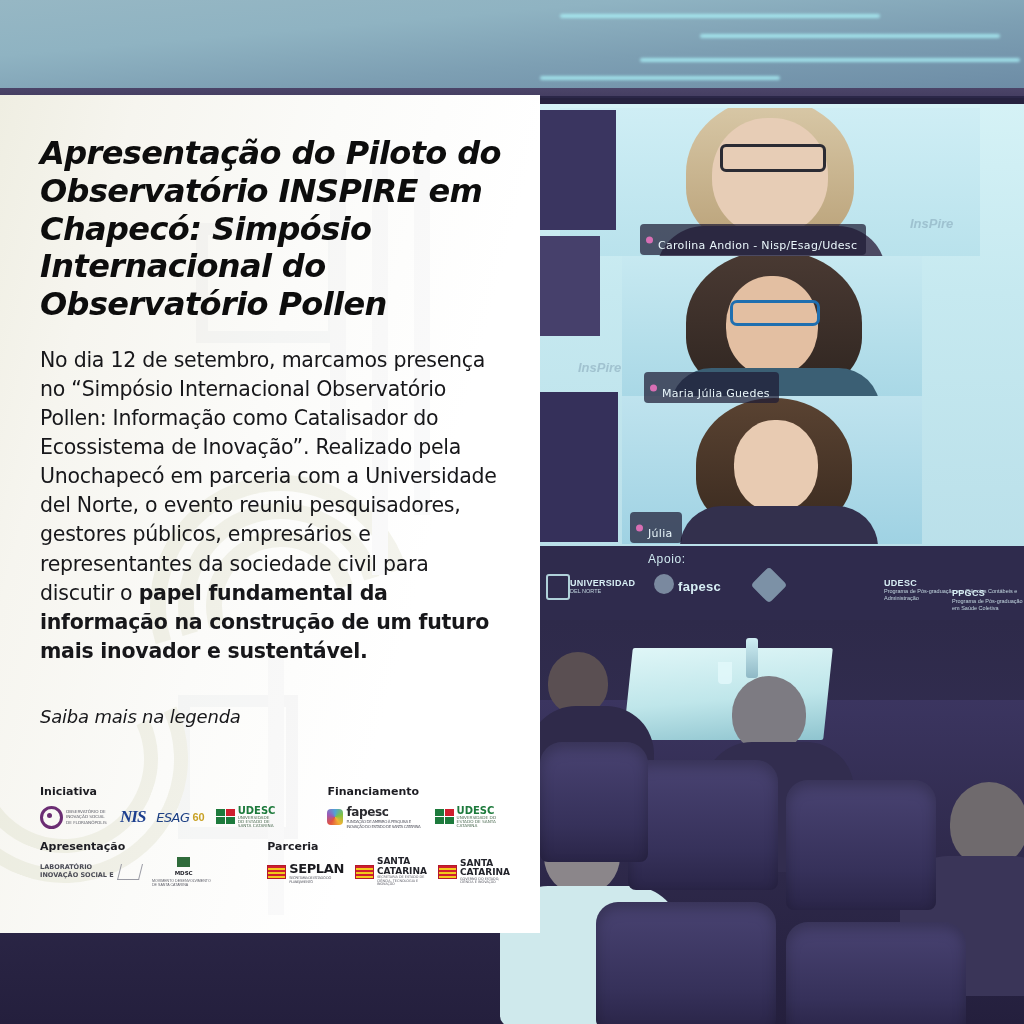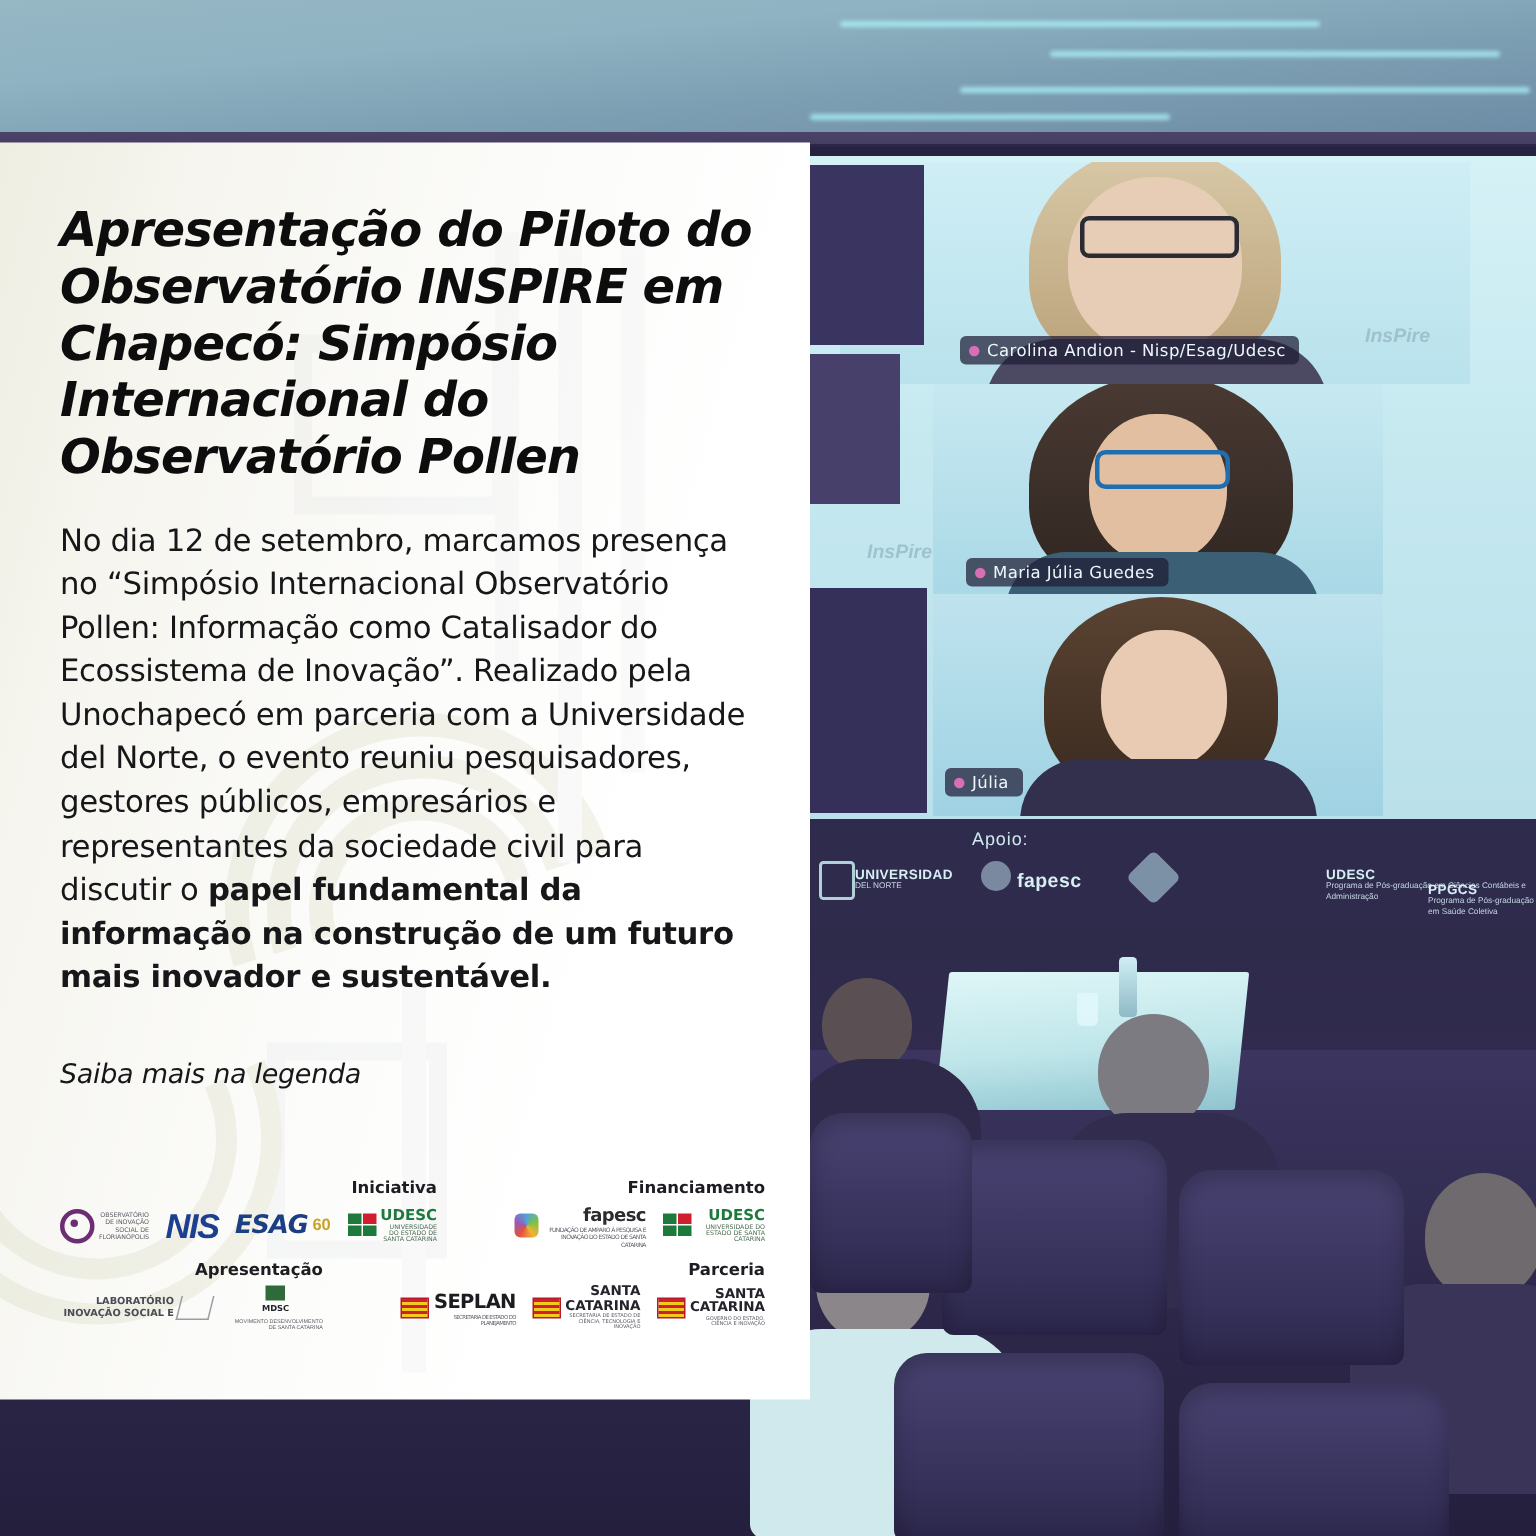--- a/index.html
+++ b/index.html
@@ -46,21 +46,21 @@
   .tile-2{left:622px;top:256px;width:300px;height:140px;
     background:linear-gradient(180deg,#c7e9f1 0%,#a9d8e6 100%);}
   .tile-3{left:622px;top:396px;width:300px;height:148px;
     background:linear-gradient(180deg,#bfe3ee 0%,#9fd2e3 100%);}
   .tile-side{position:absolute;left:540px;top:110px;width:76px;height:120px;background:#3a3560;}
   .tile-side2{position:absolute;left:540px;top:236px;width:60px;height:100px;background:#46406b;}
   .tile-side3{position:absolute;left:540px;top:392px;width:78px;height:150px;background:#35305a;}
   .person-hair{position:absolute;border-radius:50% 50% 40% 40%;}
   .person-face{position:absolute;border-radius:48%;}
   .namechip{position:absolute;background:rgba(30,28,52,.72);color:#eaf7fb;
-    font-size:11px;letter-spacing:.3px;padding:3px 9px 3px 18px;border-radius:4px;white-space:nowrap;
+    font-size:11px;letter-spacing:.3px;padding:15px 9px 3px 18px;border-radius:4px;white-space:nowrap;
     font-family:"DejaVu Sans",sans-serif;}
   .namechip::before{content:"";position:absolute;left:6px;top:50%;transform:translateY(-50%);
     width:7px;height:7px;border-radius:50%;background:#d86fb4;}
   .wm{position:absolute;color:rgba(120,150,170,.45);font-style:italic;font-size:13px;font-weight:700;}
 
   
   .apoio-label{position:absolute;left:648px;top:552px;color:#cfe9ef;font-size:12px;letter-spacing:.6px;}
   .sp{position:absolute;color:#d7eef4;font-size:9px;line-height:1.15;font-weight:700;letter-spacing:.3px;}
   .sp small{display:block;font-weight:400;font-size:5.5px;letter-spacing:0;opacity:.85;}
   .sp-mark{position:absolute;opacity:.9;}
@@ -79,32 +79,32 @@
   .title{font-family:"DejaVu Sans",sans-serif;font-style:italic;font-weight:700;
     font-size:32px;line-height:1.18;color:#0d0d0d;letter-spacing:-.6px;margin:0 0 22px 0;}
   .body{font-family:"DejaVu Sans",sans-serif;font-size:20.5px;line-height:1.42;color:#17171a;
     margin:0;letter-spacing:-.25px;}
   .body b{font-weight:700;}
   .saiba{font-family:"DejaVu Sans",sans-serif;font-style:italic;font-size:18px;color:#17171a;
     margin-top:40px;letter-spacing:-.2px;}
 
   
   .logos{position:absolute;left:40px;top:690px;width:470px;}
-  .lrow{display:flex;align-items:flex-start;gap:52px;margin-bottom:8px;text-align:right;}
+  .lrow{display:flex;align-items:flex-start;gap:52px;margin-bottom:8px;}
   .lgroup{display:flex;flex-direction:column;}
   .lhead{font-family:"DejaVu Sans",sans-serif;font-weight:700;font-size:11px;color:#1c1c22;margin-bottom:4px;}
   .lstrip{display:flex;align-items:center;gap:11px;height:30px;}
 
   .logo{display:flex;align-items:center;gap:3px;}
   .logo-txt{font-family:"DejaVu Sans",sans-serif;font-weight:700;font-size:9px;color:#23242b;line-height:1.05;letter-spacing:-.2px;}
   .logo-txt small{display:block;font-weight:400;font-size:4.2px;color:#5b5c66;letter-spacing:0;line-height:1.25;}
   .swirl{width:17px;height:17px;border-radius:50%;border:3px solid #6b2d73;position:relative;flex:none;}
   .swirl::after{content:"";position:absolute;left:4px;top:4px;width:5px;height:5px;border-radius:50%;background:#6b2d73;}
-  .nis{font-family:Liberation Sans, sans-serif;font-weight:700;font-style:italic;font-size:23px;color:#1d3f8f;letter-spacing:-1px;}
-  .esag{font-family:"DejaVu Sans",sans-serif;font-weight:700;font-style:italic;font-size:17px;color:#1c3f84;letter-spacing:-.6px;}
+  .nis{font-family:Liberation Serif, serif;font-weight:700;font-style:italic;font-size:17px;color:#1d3f8f;letter-spacing:-1px;}
+  .esag{font-family:"DejaVu Sans",sans-serif;font-weight:400;font-style:italic;font-size:13px;color:#1c3f84;letter-spacing:-.6px;}
   .esag60{color:#c9a227;font-size:11px;font-weight:700;}
   .udesc-mark{width:19px;height:15px;flex:none;display:grid;grid-template-columns:1fr 1fr;grid-template-rows:1fr 1fr;gap:1px;}
   .udesc-mark i{display:block;}
   .udesc-mark i:nth-child(1){background:#1d7a3c;}
   .udesc-mark i:nth-child(2){background:#cf1f2e;}
   .udesc-mark i:nth-child(3){background:#1d7a3c;}
   .udesc-mark i:nth-child(4){background:#1d7a3c;}
   .udesc-txt{font-family:"DejaVu Sans",sans-serif;font-weight:700;font-size:10px;color:#1d7a3c;line-height:1;}
   .fapesc-mark{width:16px;height:16px;border-radius:4px;flex:none;
     background:conic-gradient(#4fa3d9,#7fc242,#f2b233,#e2533f,#9b59b6,#4fa3d9);}

